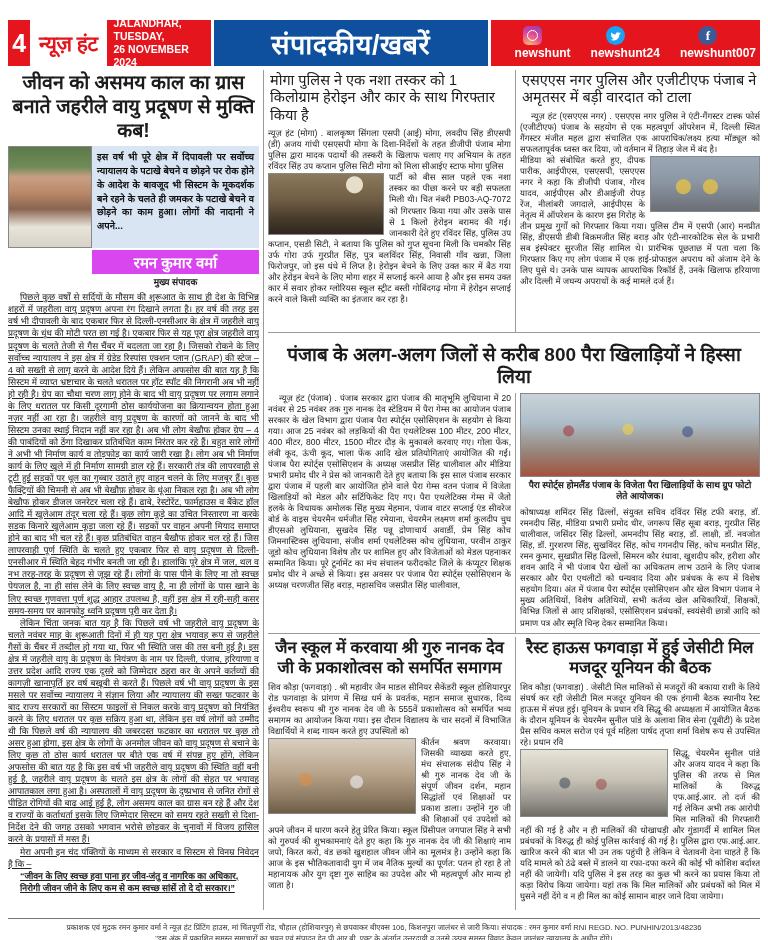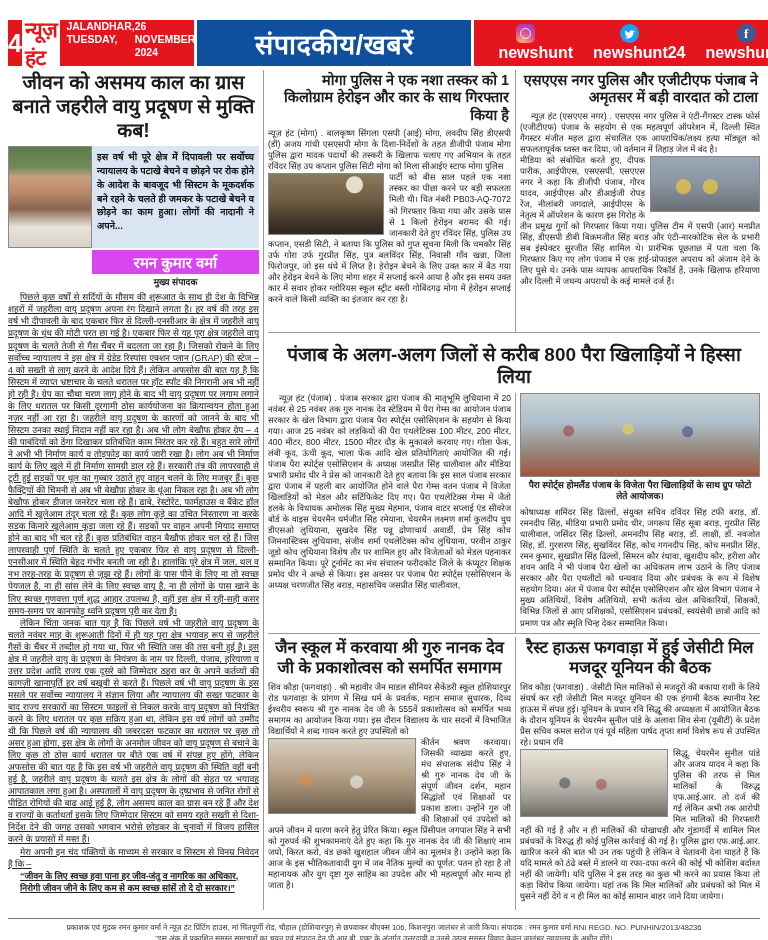--- a/index.html
+++ b/index.html
@@ -3,47 +3,47 @@
 <meta charset="utf-8">
 <style>
   html,body{margin:0;padding:0;background:#ffffff;}
   body{width:768px;height:940px;overflow:hidden;font-family:"Liberation Sans",sans-serif;color:#1c1c1c;}
   .page{position:relative;width:768px;height:940px;padding:20px 8px 0 8px;box-sizing:border-box;background:#fff;}
 
   
   .hdr{display:flex;align-items:stretch;height:46px;gap:3px;}
   .pageno{width:29px;background:#e4151d;color:#fff;font-weight:bold;font-size:25px;display:flex;align-items:center;justify-content:center;}
   .masthead{width:92px;display:flex;align-items:center;justify-content:center;color:#e4151d;font-weight:bold;font-size:21px;letter-spacing:-.5px;}
-  .dateline{width:134px;background:#e4151d;color:#fff;font-weight:bold;font-size:10.5px;line-height:1.25;display:flex;flex-direction:row;justify-content:center;padding-left:7px;box-sizing:border-box;}
+  .dateline{width:134px;background:#e4151d;color:#fff;font-weight:bold;font-size:10.5px;line-height:1.25;display:flex;flex-direction:column;justify-content:center;padding-left:7px;box-sizing:border-box;}
   .section{flex:0 0 274px;background:#0e4f9e;color:#fff;font-weight:bold;font-size:27px;display:flex;align-items:center;justify-content:center;letter-spacing:.5px;}
   .social{flex:1;background:#e4151d;display:flex;align-items:center;justify-content:space-evenly;padding:2px 4px;}
   .soc-item{display:flex;flex-direction:column;align-items:center;gap:1px;}
   .soc-ic{width:19px;height:19px;border-radius:50%;display:flex;align-items:center;justify-content:center;}
   .ig{border-radius:5px;background:radial-gradient(circle at 30% 110%,#fdc468 0%,#df4996 55%,#8a3ab9 100%);}
   .ig-lens{width:9px;height:9px;border:1.6px solid #fff;border-radius:50%;display:block;}
   .tw{background:#1da1f2;}
   .fb{background:#3d5a98;color:#fff;font-weight:bold;font-size:13px;font-family:"Liberation Serif",serif;}
-  .soc-label{color:#fff;font-weight:bold;font-size:16px;padding-left:20px;}
+  .soc-label{color:#fff;font-weight:bold;font-size:12px;padding-left:20px;}
 
   
   .content{display:flex;margin-top:4px;height:840px;}
   .vdiv{width:1px;background:#9a9a9a;margin:0 4px;}
   .col-left{width:251px;flex:none;overflow:hidden;}
   .main-right{flex:1;display:flex;flex-direction:column;overflow:hidden;}
 
   
   .band-top{height:262px;display:flex;overflow:hidden;}
   .band-para{height:298px;border-top:1px solid #9a9a9a;overflow:hidden;padding-top:2px;}
   .band-bottom{flex:1;border-top:1px solid #9a9a9a;display:flex;overflow:hidden;padding-top:3px;}
   .subcol{width:243px;flex:none;overflow:hidden;}
   .subcol-r{flex:1;overflow:hidden;}
 
   
   .hl-xl{font-size:19.5px;font-weight:bold;text-align:center;line-height:1.22;margin:1px 0 4px 0;}
-  .hl-md{font-size:14.5px;font-weight:bold;text-align:right;line-height:1.2;margin:2px 2px 4px 2px;}
+  .hl-md{font-size:14.5px;font-weight:normal;text-align:left;line-height:1.2;margin:2px 2px 4px 2px;}
   .hl-band{font-size:19px;font-weight:bold;text-align:center;line-height:1.15;margin:9px 0 5px 0;}
   .hl-bt{font-size:16.5px;font-weight:bold;text-align:center;line-height:1.2;margin:1px 2px 4px 2px;}
   .bodytext{font-size:8.5px;line-height:1.3;text-align:justify;color:#222;}
   .bodytext p{margin:0;text-indent:11px;}
   .ed-body{font-size:8.8px;line-height:1.37;text-decoration:underline;}
   .ed-body p{margin:0;text-indent:12px;}
   .quoteline{margin:0;text-indent:10px;font-weight:bold;}
 
   
   .ed-top{display:flex;margin-bottom:0;}

